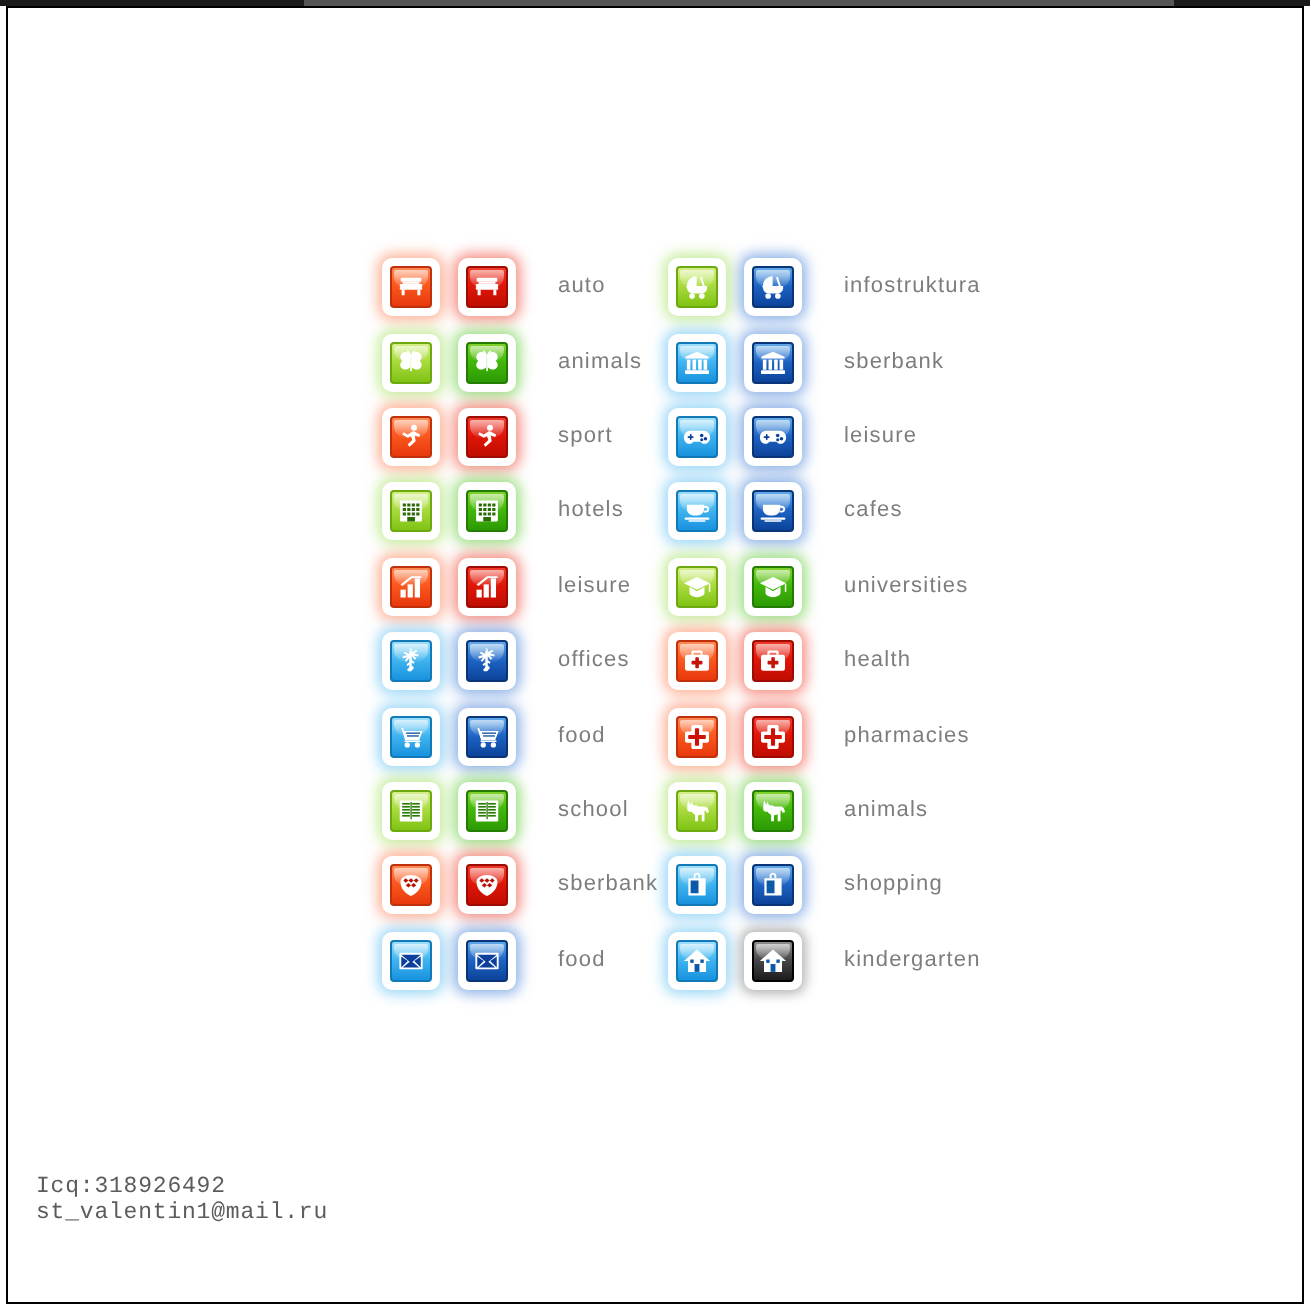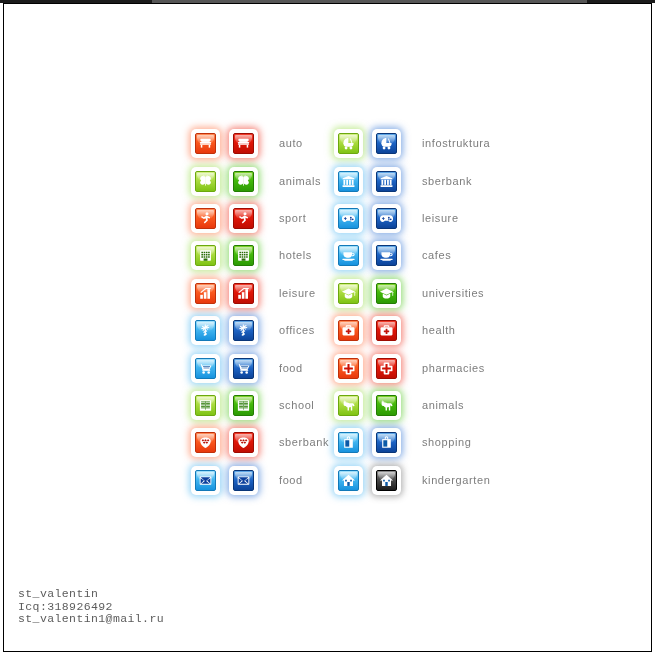--- a/index.html
+++ b/index.html
@@ -940,17 +940,16 @@
                 </svg>
               </span>
             </div>
           </div>
           <span class="row-label">kindergarten</span>
         </div>
       </div>
     </div>
 
   <div class="credits">
-    <div>st_valentin</div>
     <div>Icq:318926492</div>
     <div>st_valentin1@mail.ru</div>
   </div>
 </div>
 
 </body></html>

